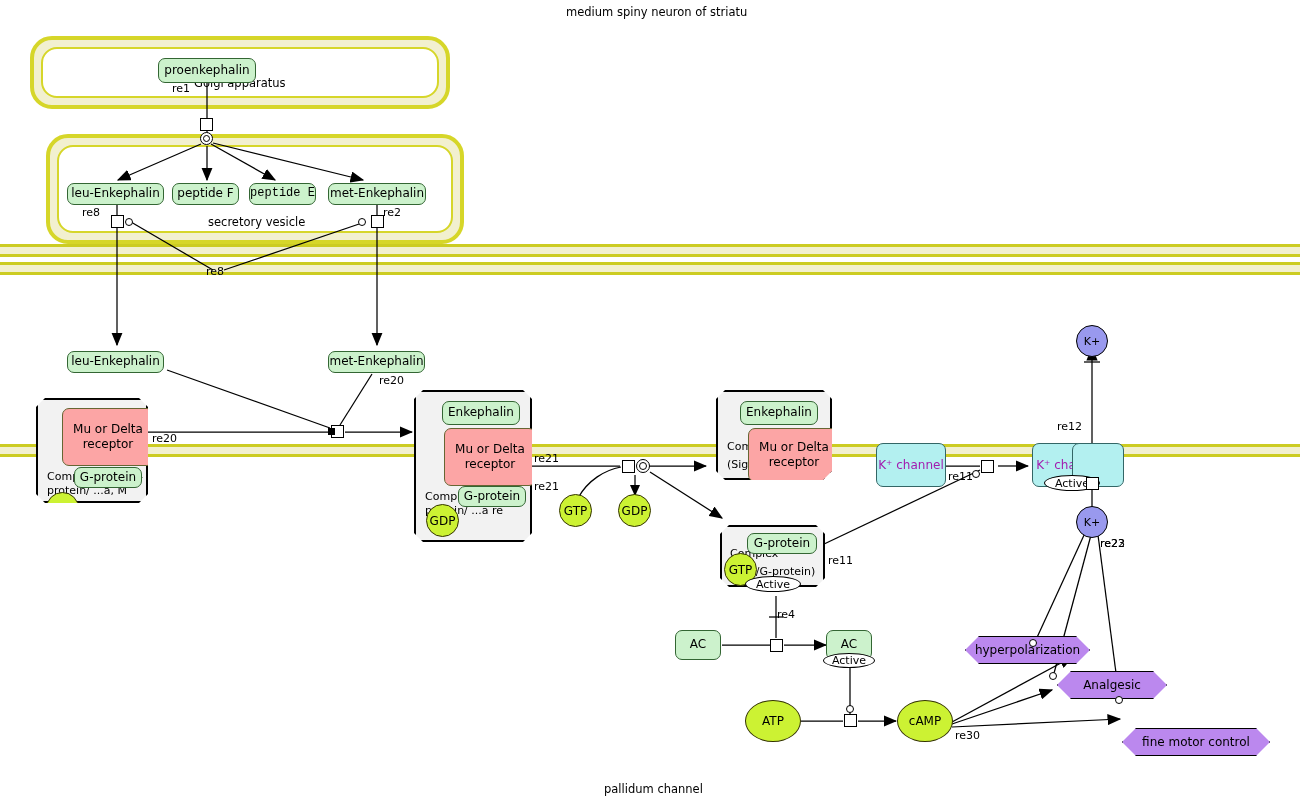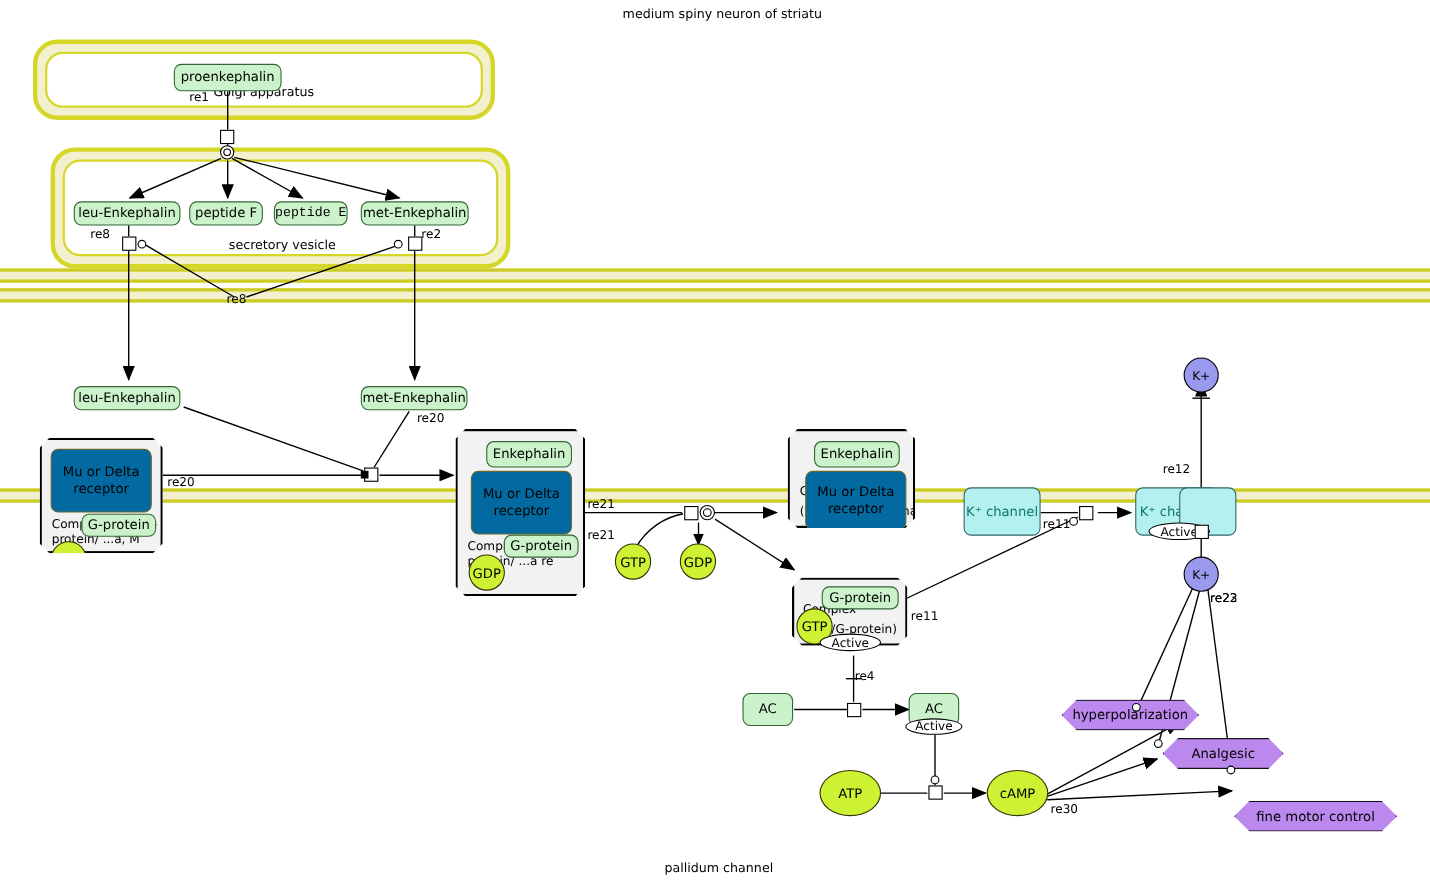--- a/index.html
+++ b/index.html
@@ -21,44 +21,44 @@
   
   .membrane{position:absolute;left:0;width:1300px;background:#f2f0cf;
             border-top:3px solid #cccc22;border-bottom:3px solid #cccc22;box-sizing:border-box;}
 
   
   .macro{position:absolute;background:#ccf2cc;border:1.4px solid #336633;
          border-radius:7px;box-sizing:border-box;display:flex;align-items:center;
          justify-content:center;font-size:12px;color:#000;text-align:center;line-height:1.12;}
 
   
-  .receptor{position:absolute;background:#0369a1;border:1.4px solid #666633;
+  .receptor{position:absolute;background:#fca5a5;border:1.4px solid #666633;
          border-radius:7px;box-sizing:border-box;display:flex;align-items:center;
-         justify-content:center;font-size:12px;color:#000;text-align:center;line-height:1.25;}
+         justify-content:center;font-size:12px;color:#000;text-align:center;line-height:1.25;margin-left:16px;}
 
   
   .complex{position:absolute;background:#f2f2f2;border:2.2px solid #000;
         box-sizing:border-box;
         clip-path:polygon(9px 0,calc(100% - 9px) 0,100% 9px,100% calc(100% - 9px),
                  calc(100% - 9px) 100%,9px 100%,0 calc(100% - 9px),0 9px);}
 
   
   .chem{position:absolute;background:#ccf233;border:1.4px solid #333300;
         border-radius:50%;display:flex;align-items:center;justify-content:center;
         font-size:12px;color:#000;box-sizing:border-box;}
 
   
   .ion{position:absolute;background:#9999ee;border:1.4px solid #000;border-radius:50%;
        display:flex;align-items:center;justify-content:center;font-size:11px;color:#000;
        box-sizing:border-box;}
 
   
   .channel{position:absolute;background:#b3f0f0;border:1.4px solid #336666;
         border-radius:7px;box-sizing:border-box;display:flex;align-items:center;
-        justify-content:center;font-size:12px;color:#0f766e;text-align:center;line-height:1.2;}
+        justify-content:center;font-size:12px;color:#a21caf;text-align:center;line-height:1.2;}
 
   
   .pheno{position:absolute;background:#bb88ee;border:1.4px solid #000;box-sizing:border-box;
      clip-path:polygon(14px 0,calc(100% - 14px) 0,100% 50%,calc(100% - 14px) 100%,14px 100%,0 50%);
      display:flex;align-items:center;justify-content:center;font-size:12px;color:#000;}
 
   
   .active{position:absolute;background:#ffffff;border:1.2px solid #000;border-radius:50%;
      display:flex;align-items:center;justify-content:center;font-size:11px;color:#000;
      box-sizing:border-box;}

